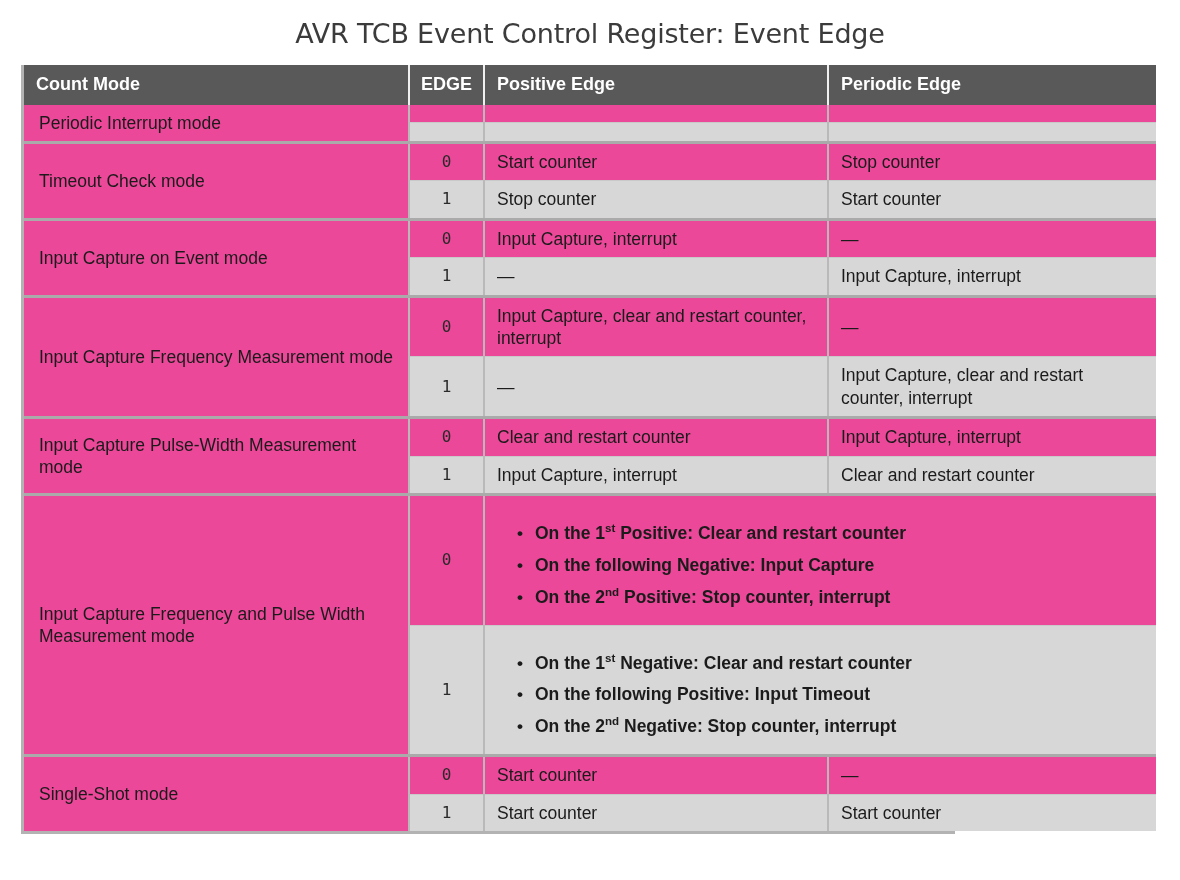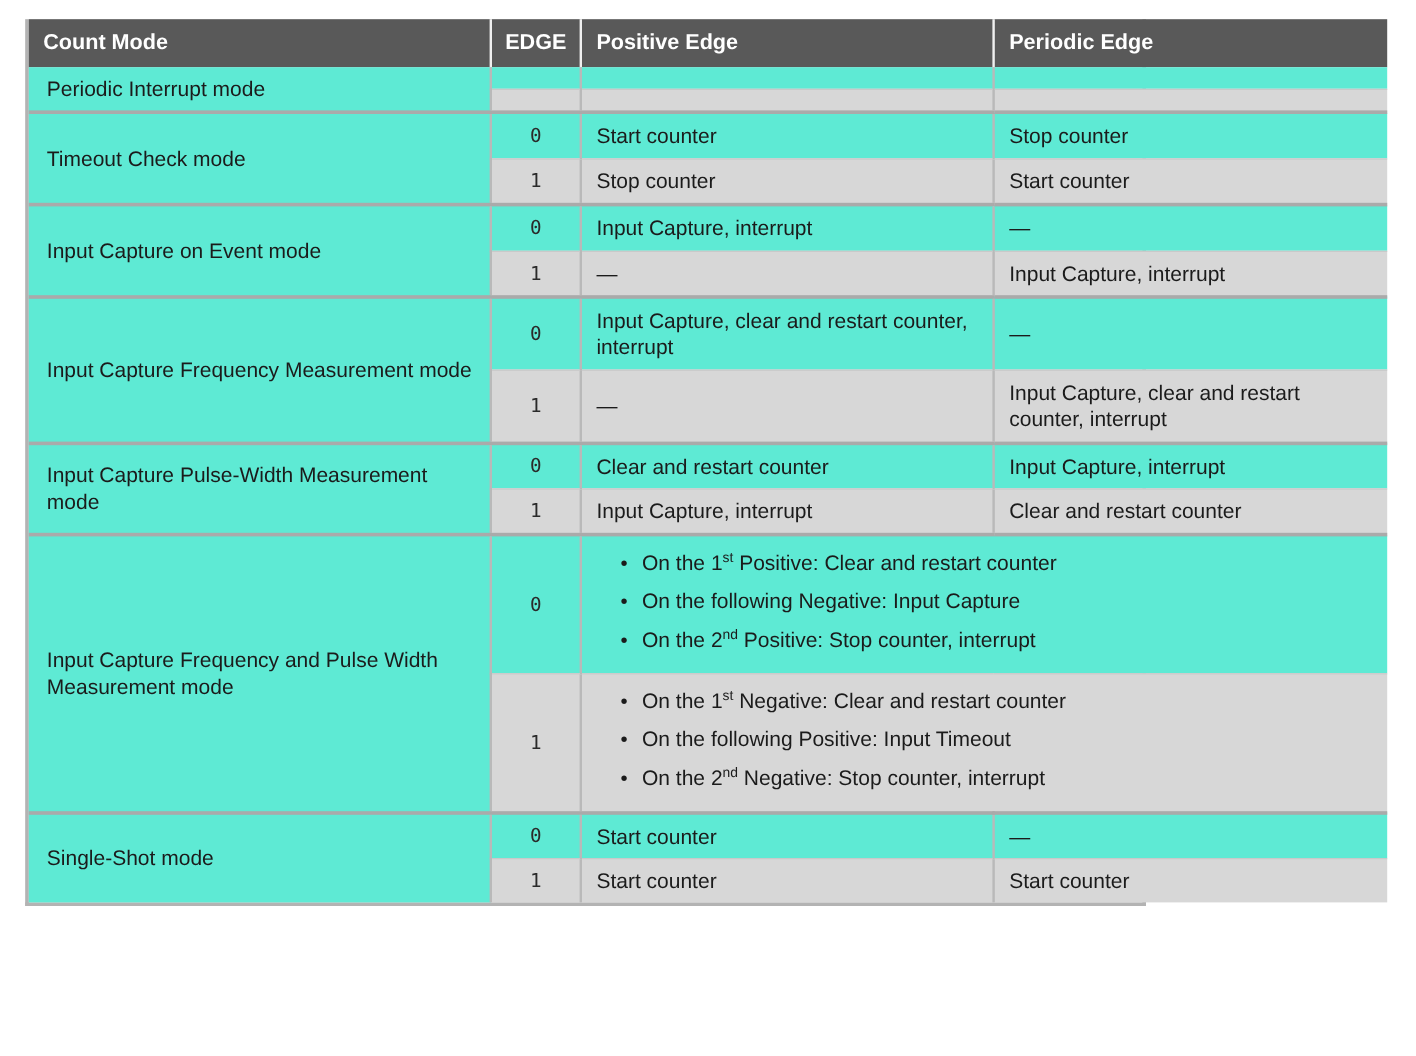--- a/index.html
+++ b/index.html
@@ -84,32 +84,33 @@
     padding-right: 8px;
   }
   td.edge {
     text-align: center;
     font-family: "DejaVu Sans Mono", monospace;
     font-size: 16px;
     color: #2a2a2a;
     padding-left: 2px;
     padding-right: 2px;
   }
-  tr.band-light td { background: #5eead4; }
+  tr.band-light td { background: #ec4899; }
   tr.band-dark  td { background: #d7d7d7; }
 
   tr.group-end > td { border-bottom: 3px solid #aaaaaa; }
   tr.last-row > td  { border-bottom: none; }
 
   td.empty { }
 
   ul.bullets {
-    margin: 0 0 4px 0;
+    margin: 15px 0 4px 0;
     padding-left: 20px;
     list-style: none;
+    font-weight: bold;
   }
   ul.bullets li {
     position: relative;
     padding: 5px 0 5px 18px;
     font-size: 17.5px;
     line-height: 1.25;
   }
   ul.bullets li::before {
     content: "•";
     position: absolute;
@@ -121,20 +122,21 @@
     font-size: 0.66em;
     vertical-align: super;
     line-height: 0;
   }
 </style>
 </head>
 <body>
 
 <div class="page">
 
+  <div class="title">AVR TCB Event Control Register: Event Edge</div>
 
   <div class="table-wrap">
     <table class="reg">
       <colgroup>
         <col class="c-mode">
           <col class="c-edge">
           <col class="c-pos">
           <col class="c-neg">
       </colgroup>
       <thead>

